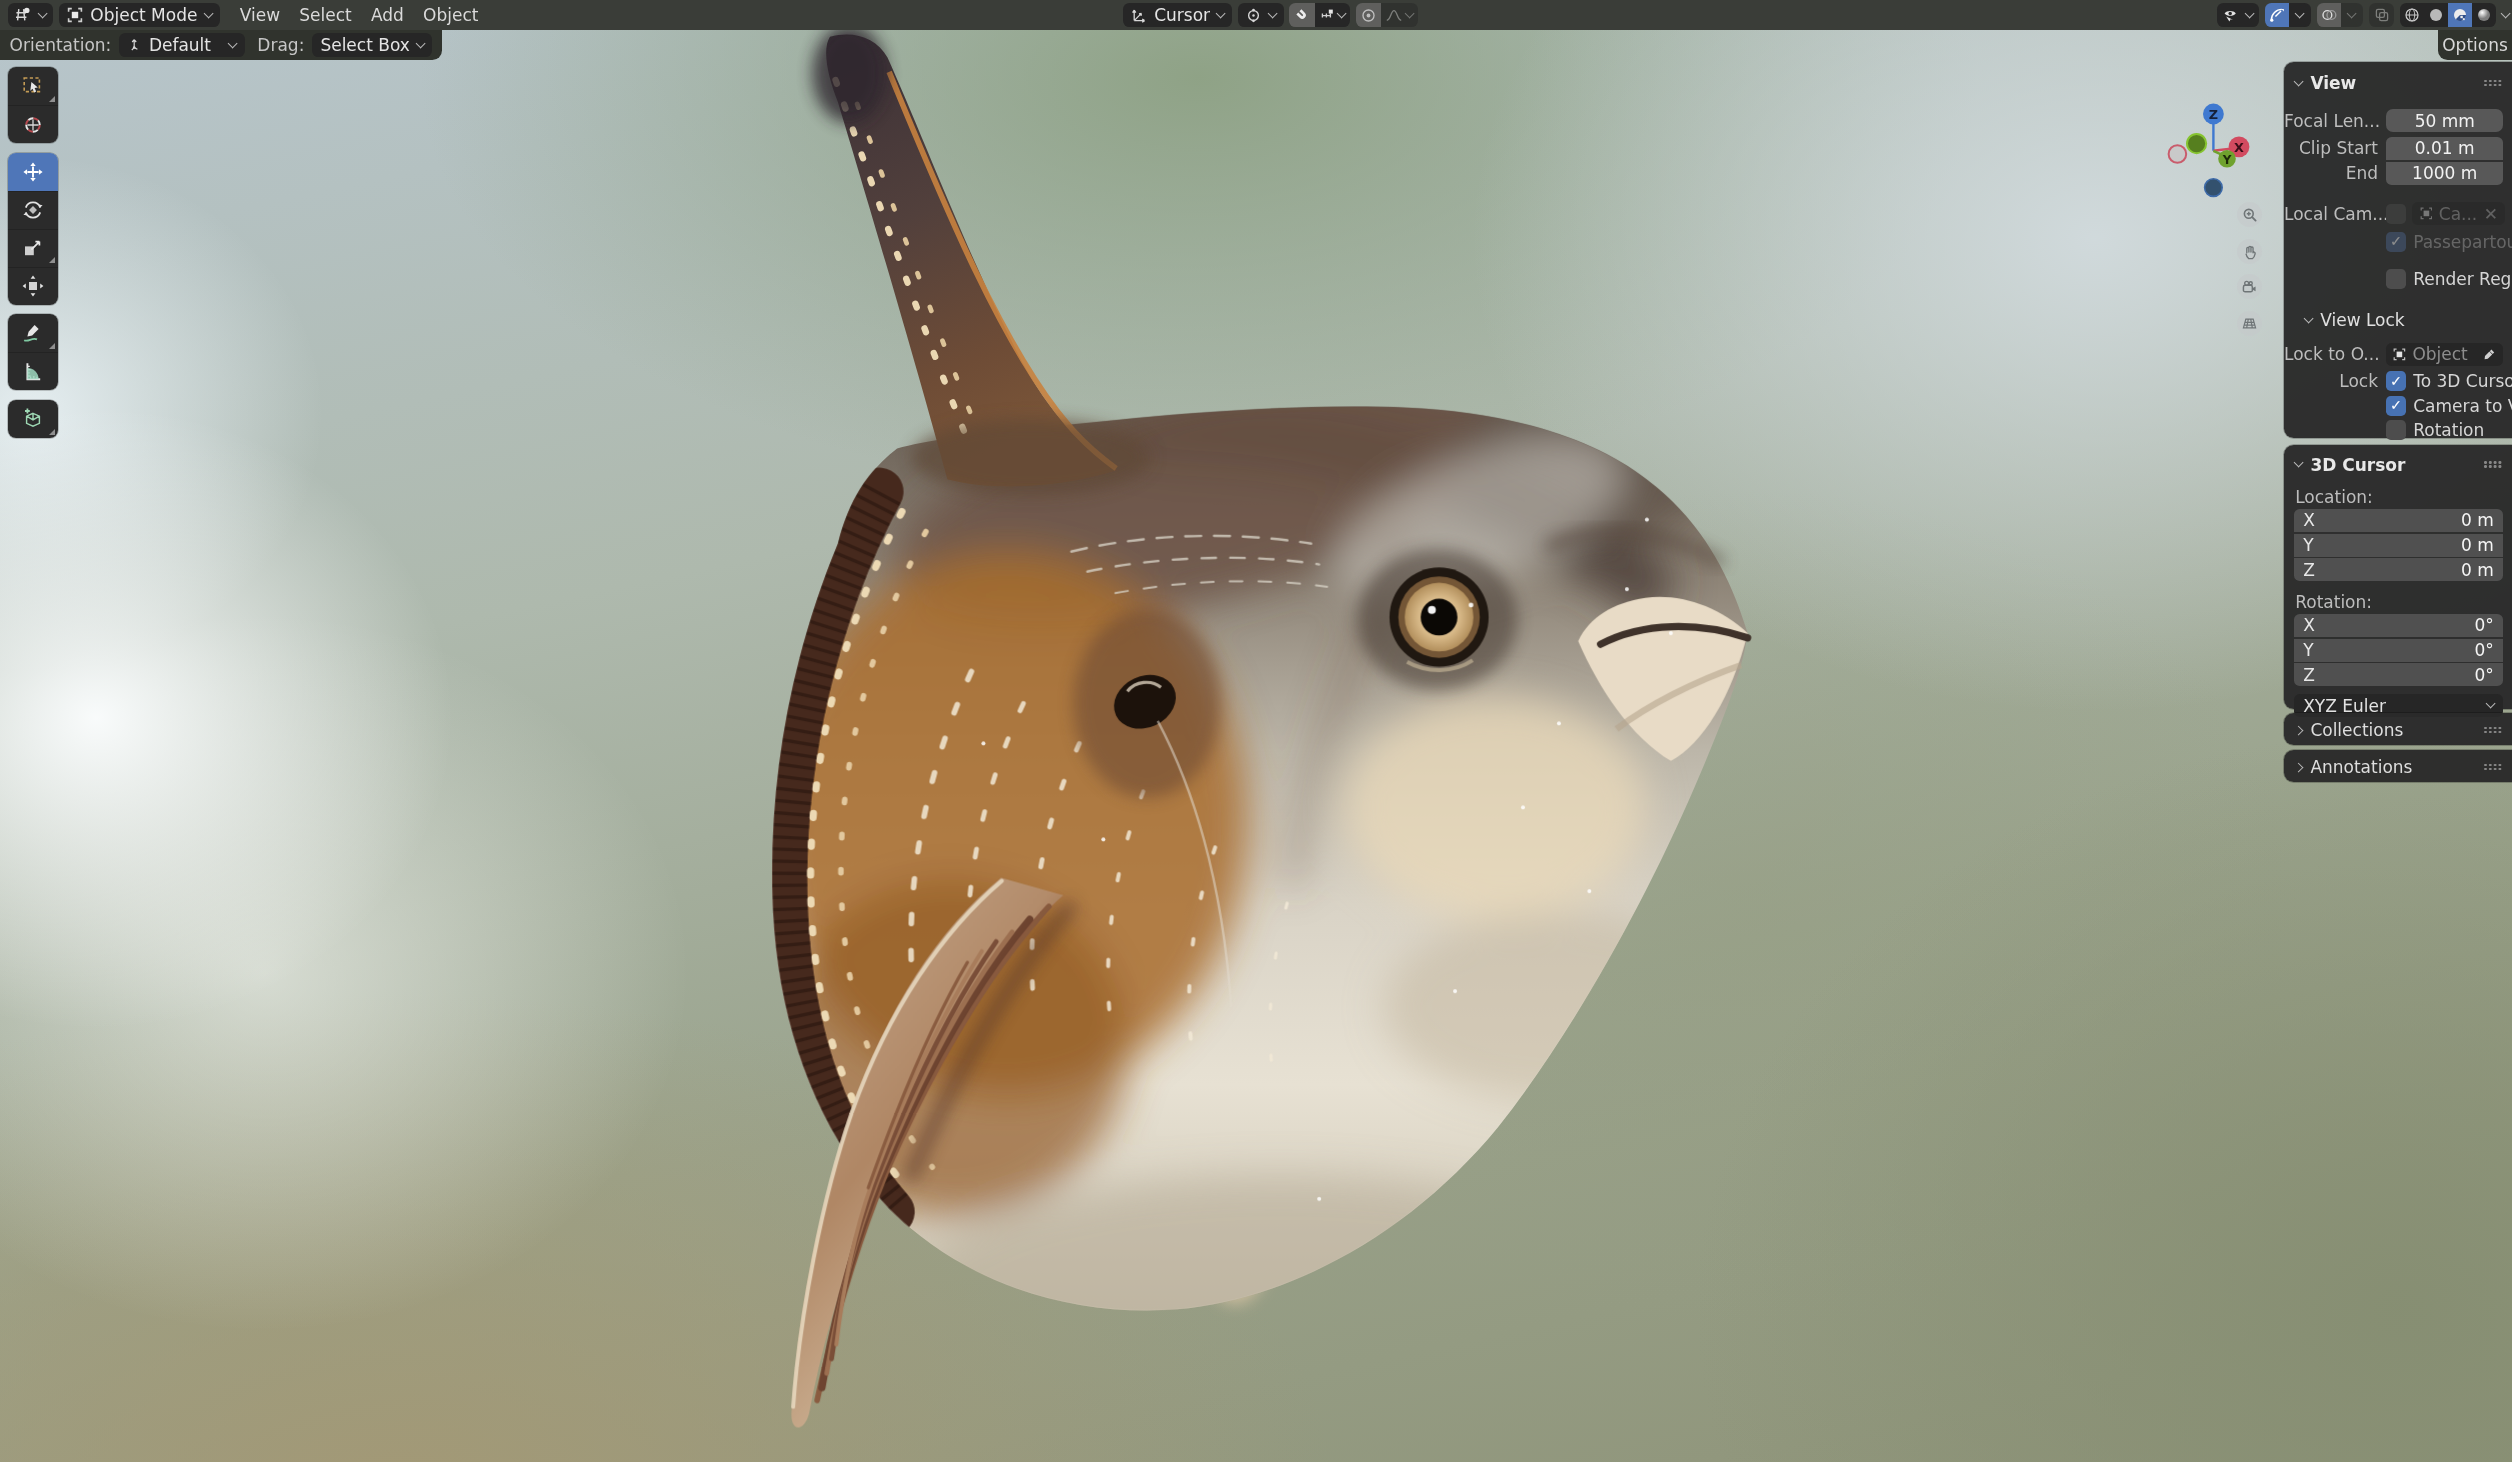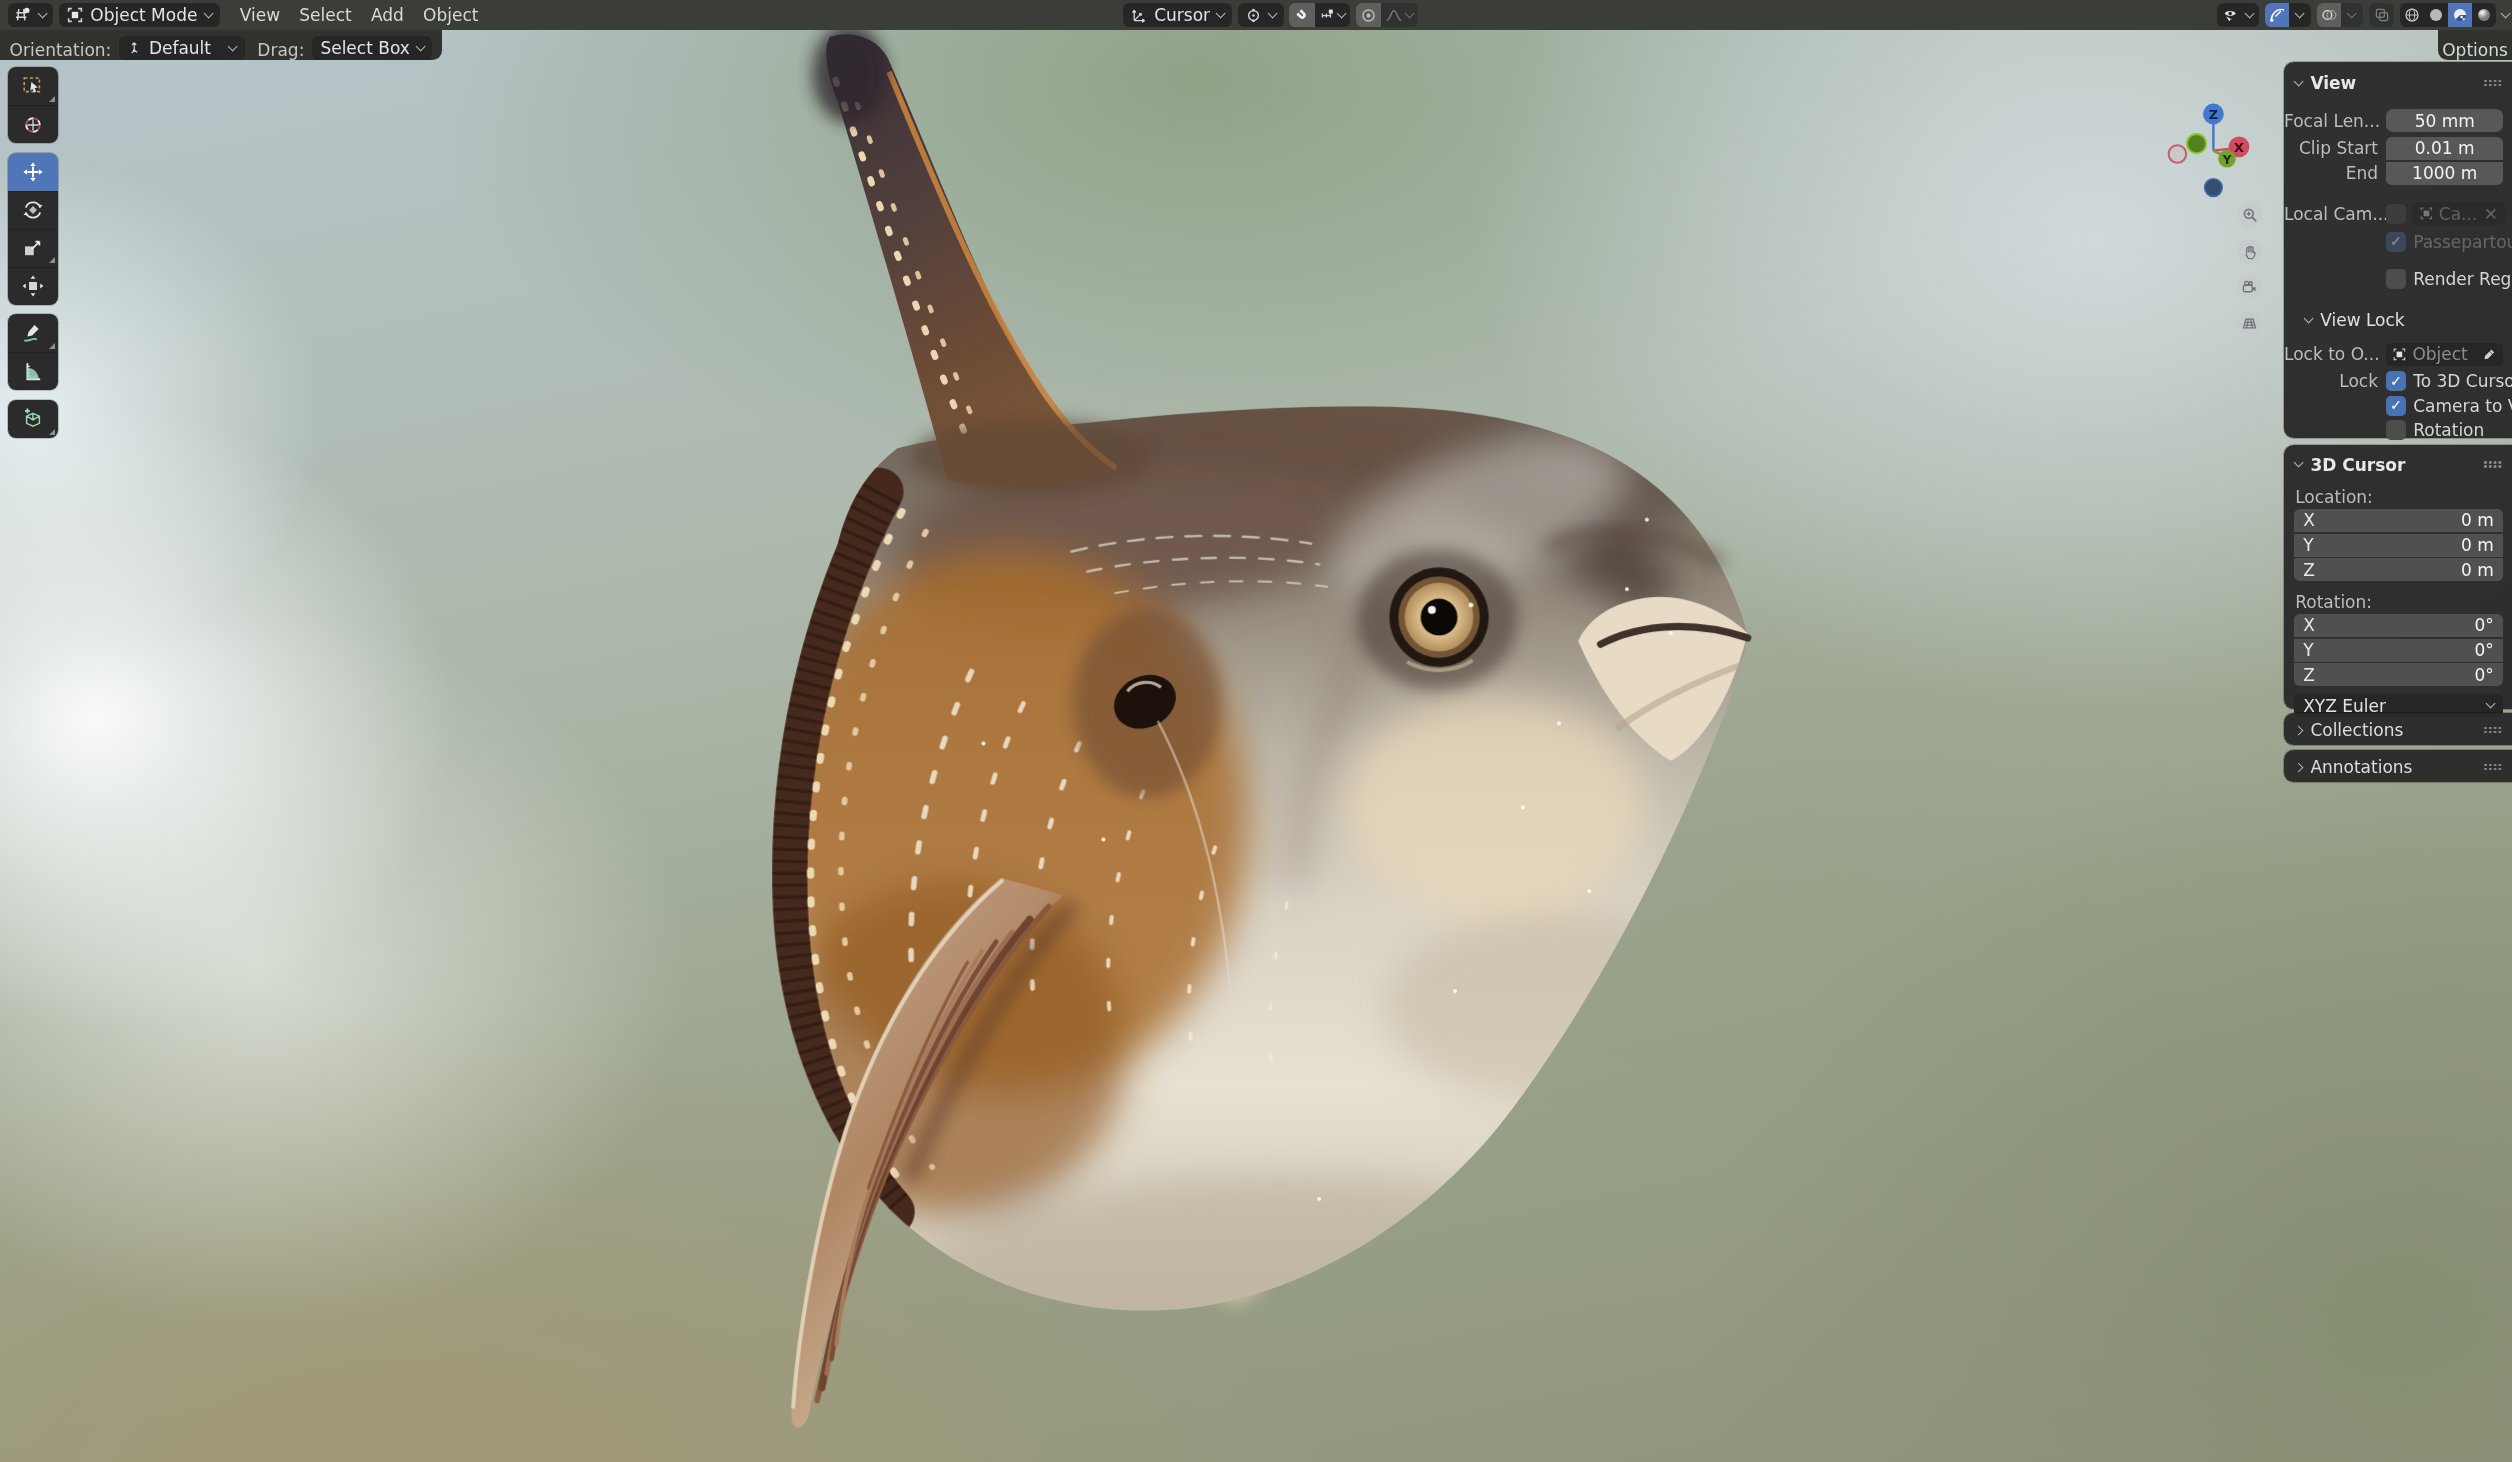--- a/index.html
+++ b/index.html
@@ -30,21 +30,21 @@
   .hgroup{display:inline-flex;align-items:center}
   .seg{height:24px;display:inline-flex;align-items:center;justify-content:center;background:#262626}
   .seg.lit{background:#5f5f5d}
   .seg.blue{background:#4f76b8}
   .seg.first{border-radius:6.4px 0 0 6.4px}
   .seg.last{border-radius:0 6.4px 6.4px 0}
   .seg.only{border-radius:6.4px}
   .dim{opacity:.45}
 
   
-  .tool-pill{position:absolute;top:30px;height:30px;background:#30332d;display:flex;align-items:flex-end;gap:8px;padding:0 9.6px;z-index:25}
+  .tool-pill{position:absolute;top:30px;height:30px;background:#30332d;display:flex;align-items:center;gap:8px;padding:0 9.6px;z-index:25}
   #pill-left{left:0;border-radius:0 0 9.6px 0}
   #pill-right{right:0;border-radius:0 0 0 9.6px;justify-content:center}
   .lbl{color:#c6c6c6}
 
   
   #toolbar{position:absolute;left:8px;top:67px;width:50px;display:flex;flex-direction:column;gap:9.6px;z-index:20}
   .tgroup{display:flex;flex-direction:column;border-radius:8px;overflow:hidden;box-shadow:0 0 0 0.8px rgba(0,0,0,.25)}
   .tbtn{width:50px;height:38px;background:#2b2b2b;display:flex;align-items:center;justify-content:center;position:relative}
   .tbtn + .tbtn{border-top:0.8px solid #232323}
   .tbtn.active{background:#4f76b8}

